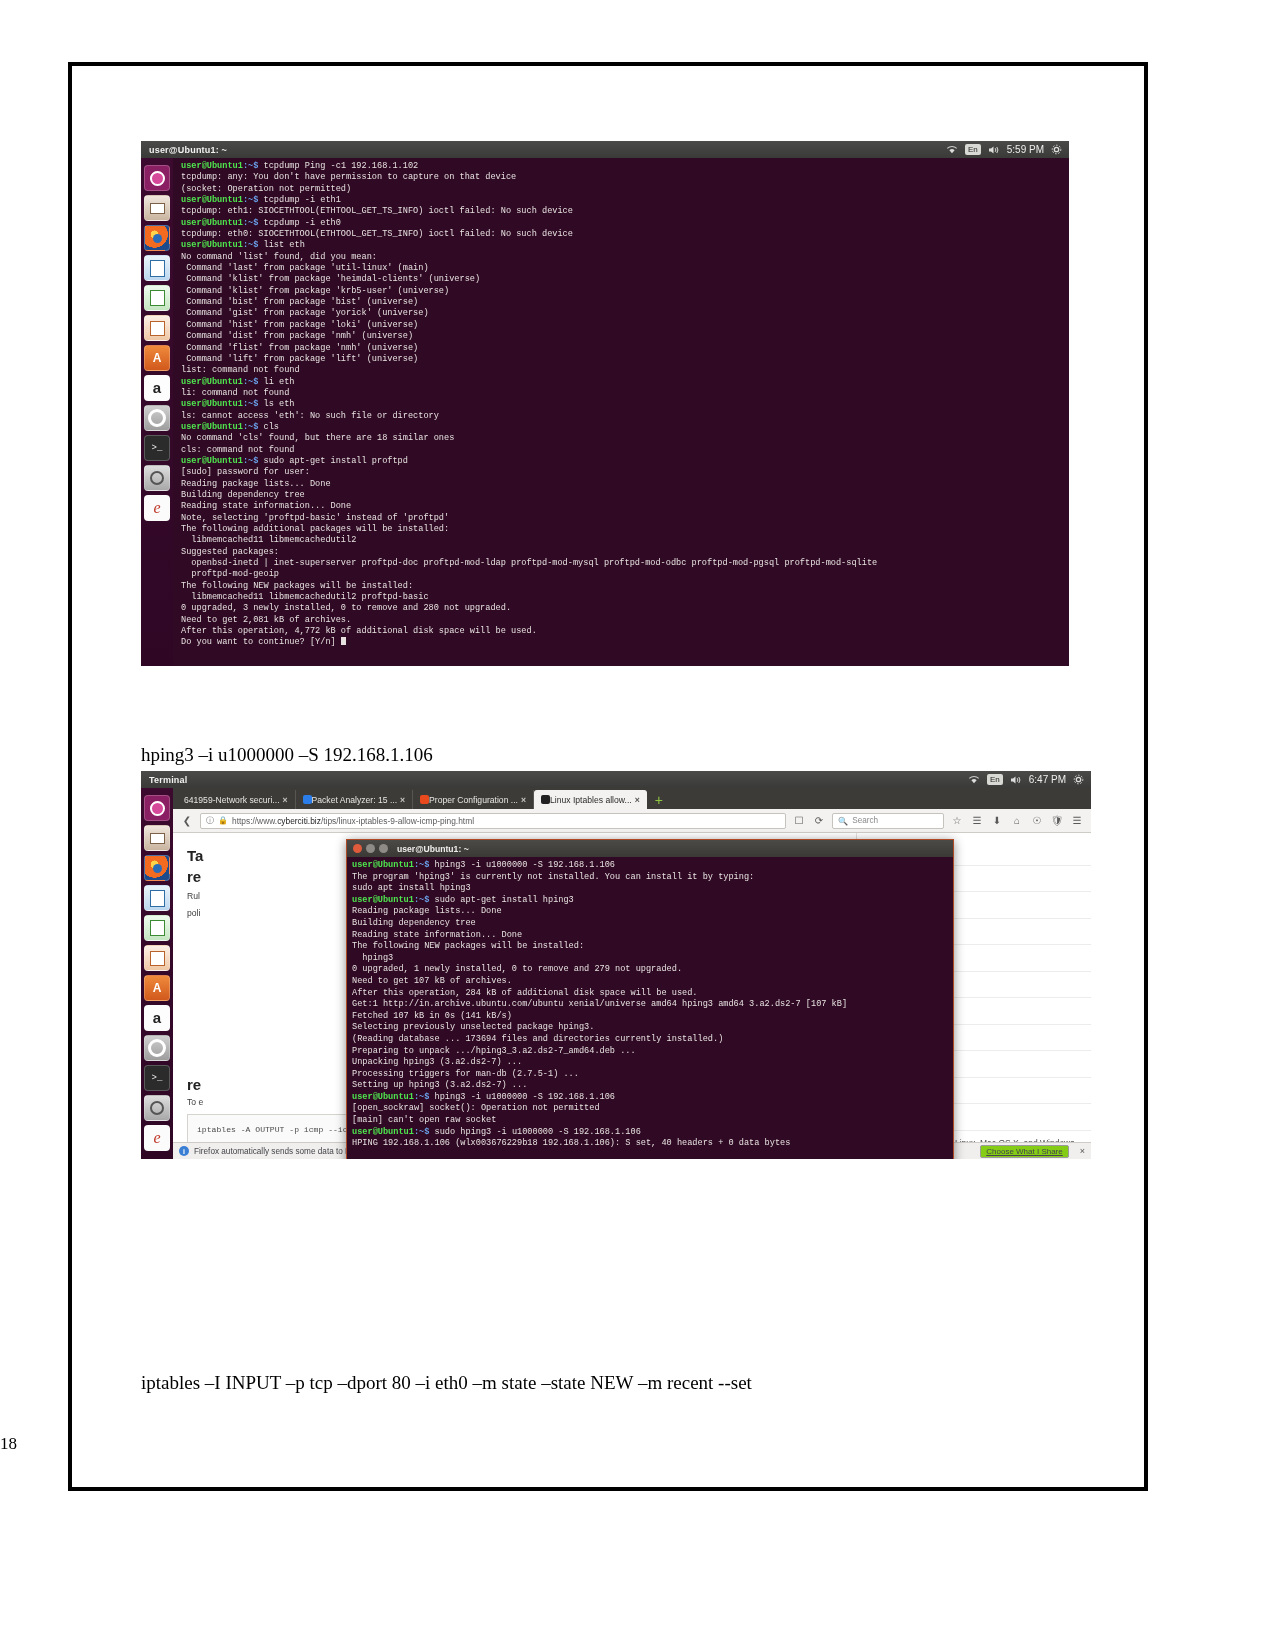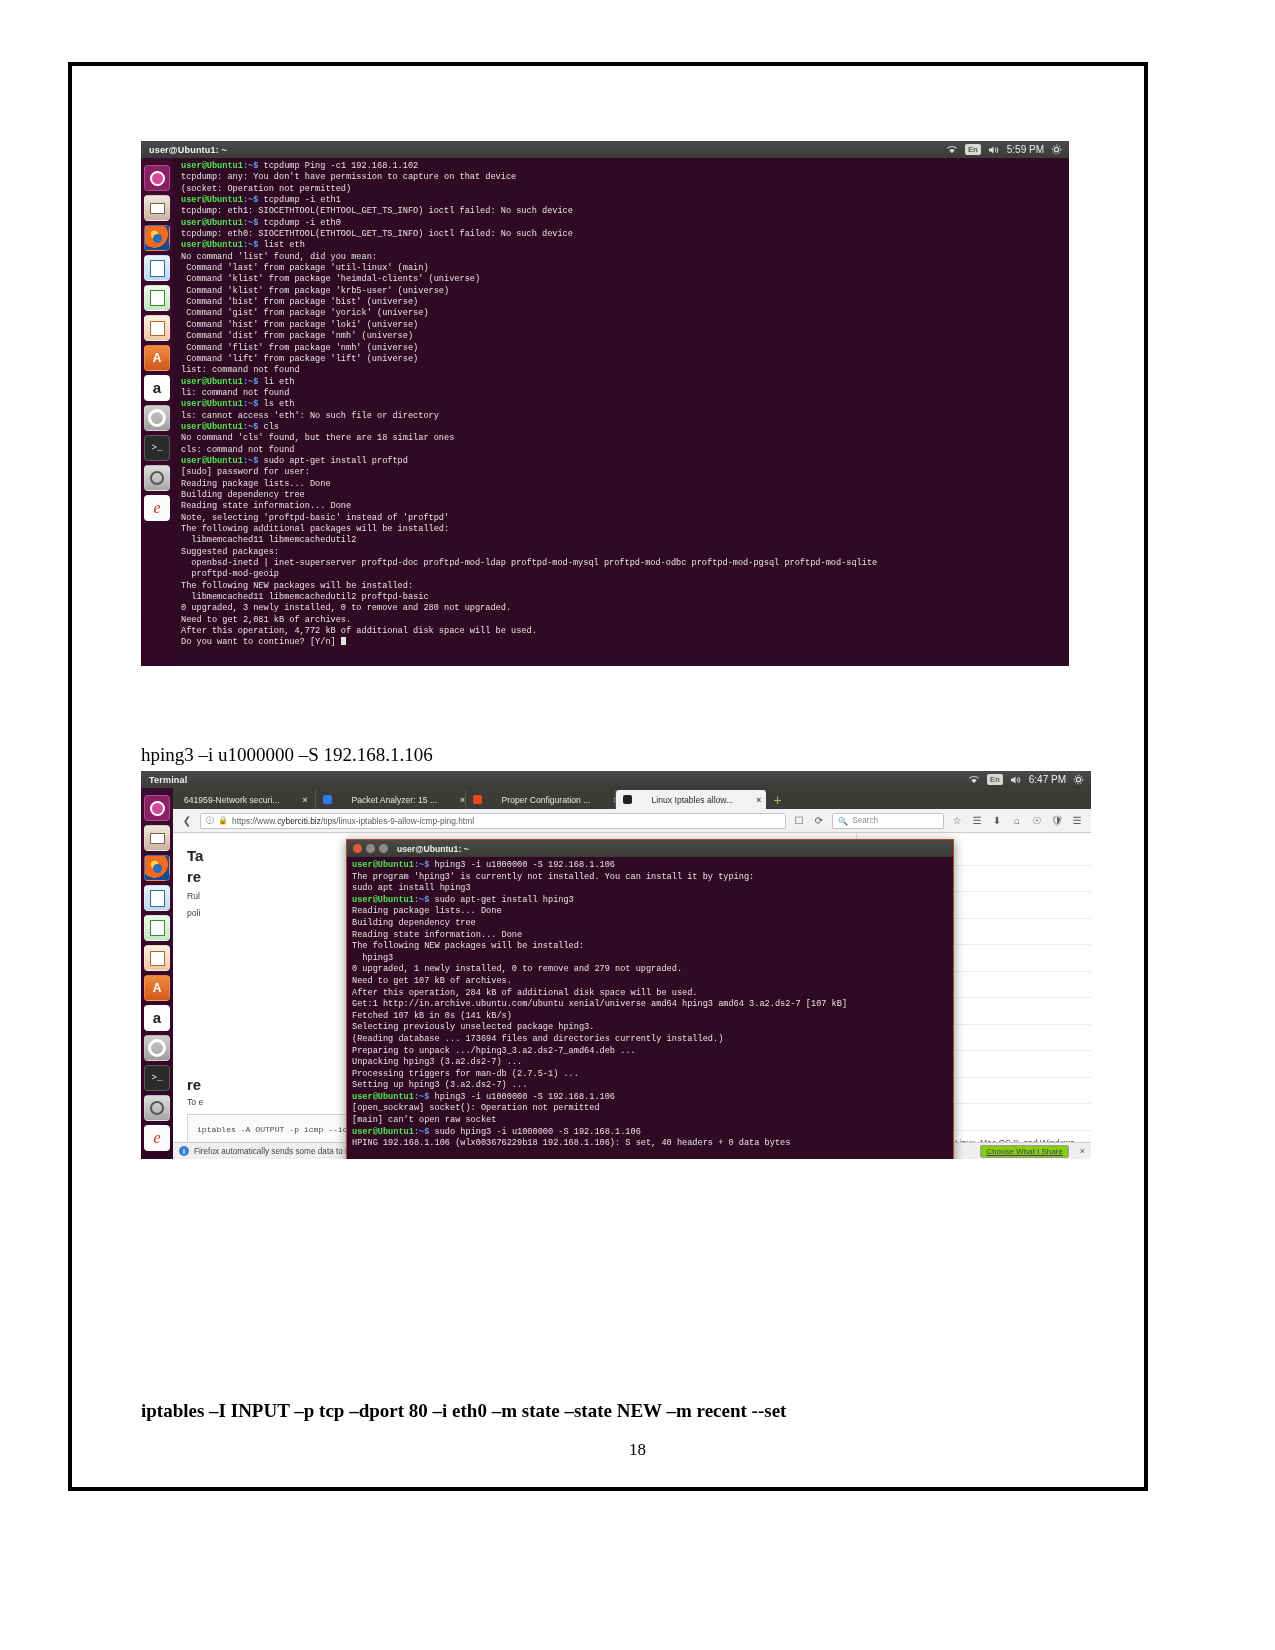--- a/index.html
+++ b/index.html
@@ -96,21 +96,21 @@
   .browser{
     position:absolute; left:32px; top:17px; right:0; bottom:0;
     background:#f4f2f0; overflow:hidden;
   }
   .tabbar{
     height:21px; background:#3c3b37; display:flex; align-items:flex-end;
     font-family:"Liberation Sans", sans-serif; font-size:8.6px; color:#e8e6e3;
     padding-left:4px;
   }
   .tab{
-    height:19px; display:flex;align-items:center;gap:20px;
+    height:19px; display:flex;align-items:center;gap:0;
     padding:0 7px; max-width:150px; border-right:1px solid #575650;
     white-space:nowrap; overflow:hidden;
   }
   .tab.active{ background:#f4f2f0; color:#2b2b2b; border-radius:3px 3px 0 0; border-right:none;}
   .tab .fav{ width:9px;height:9px;border-radius:2px;flex:0 0 auto;display:inline-block;}
   .fav-g{background:#2b7de9;}
   .fav-r{background:#e8491d;}
   .fav-d{background:#222;border-radius:50%;}
   .tab .x{ margin-left:3px; font-weight:bold; opacity:.8; }
   .newtab{ color:#8fc740; font-size:14px; padding:0 8px 2px 8px; line-height:14px;}
@@ -181,23 +181,23 @@
     font-family:"Liberation Mono","DejaVu Sans Mono",monospace;
     font-size:8.6px;line-height:11.6px;padding:3px 0 0 5px;white-space:pre;overflow:hidden;
     height:calc(100% - 17px);
   }
 
   
   .caption{
     position:absolute; font-family:"Liberation Serif", serif; font-size:19px; color:#000;
   }
   #cap1{ left:141px; top:744px; }
-  #cap2{ left:141px; top:1400px;font-weight:bold; }
-  #pagenum{ position:absolute; left:0; right:0; top:1434px; text-align:center;
-            font-family:"Liberation Serif",serif; font-size:17px; color:#000;margin-top:6px; }
+  #cap2{ left:141px; top:1372px; }
+  #pagenum{ position:absolute; left:0; right:0; top:1434px; text-align:left;
+            font-family:"Liberation Serif",serif; font-size:17px; color:#000; }
 </style>
 </head>
 <body>
 
 <div class="page-border"></div>
 
 <div class="ubuntu-shot" id="shot1">
   <div class="top-panel">
     <span class="tp-title">user@Ubuntu1: ~</span>
     <span class="tp-right">

